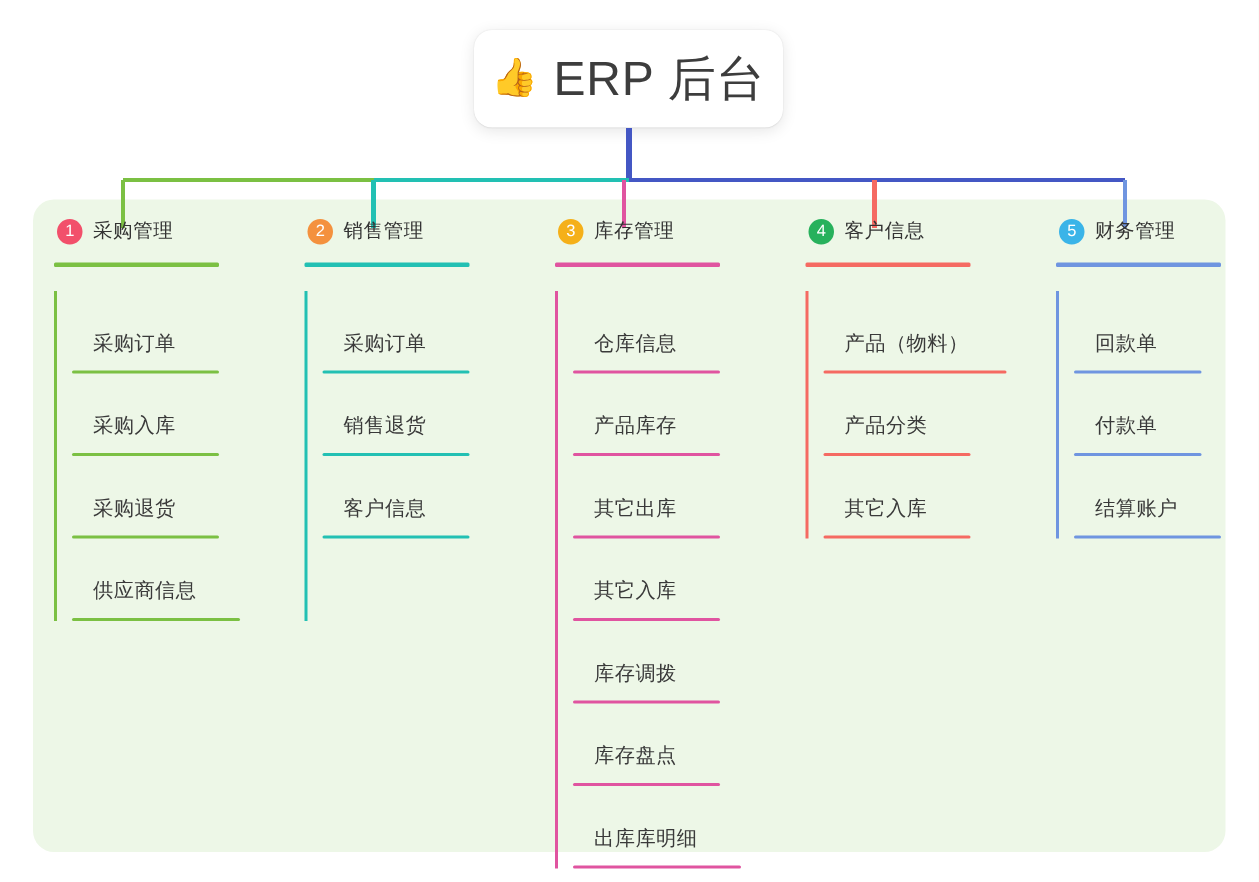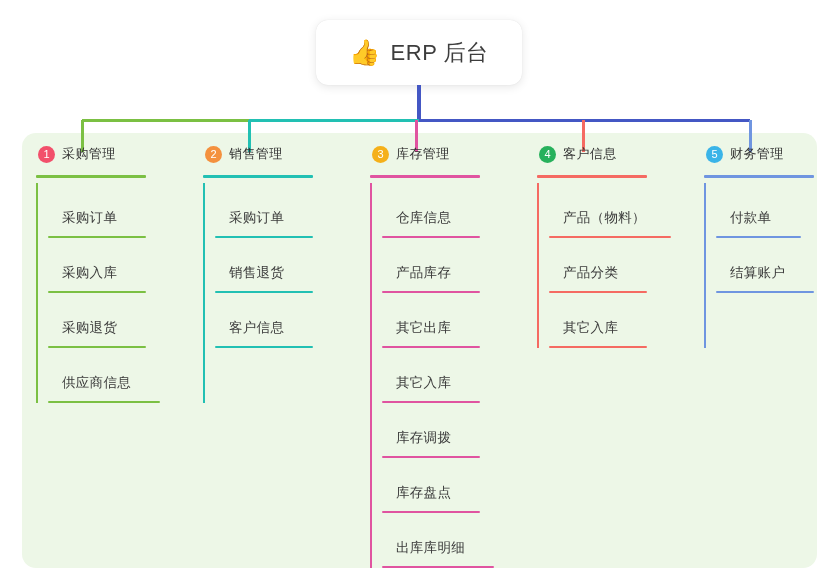--- a/index.html
+++ b/index.html
@@ -31,21 +31,21 @@
     justify-content: center;
     gap: 10px;
     box-sizing: border-box;
   }
   #root-emoji {
     font-size: 25px;
     line-height: 1;
     display: inline-block;
   }
   #root-title {
-    font-size: 22px;
+    font-size: 32px;
     color: #3d3d3d;
     letter-spacing: 0.5px;
     white-space: nowrap;
   }
 
   
   #connectors {
     position: absolute;
     left: 0;
     top: 0;
@@ -95,21 +95,21 @@
     letter-spacing: 0.4px;
   }
   .header-rule {
     height: 3px;
     margin-top: 9px;
     border-radius: 1px;
   }
 
   .items {
     position: relative;
-    margin-top: 5px;
+    margin-top: 16px;
     padding-left: 12px;
   }
   .trunk {
     position: absolute;
     left: 0;
     top: 0;
     width: 2px;
   }
   .item {
     position: relative;
@@ -265,20 +265,24 @@
     </div>
     <div class="column" style="left: 704px;">
       <div class="col-header">
         <span class="badge" style="background: rgb(58, 180, 232);">5</span>
         <span class="col-title">财务管理</span>
       </div>
       <div class="header-rule" style="background: rgb(111, 149, 224); width: 110px;"></div>
       <div class="items">
         <div class="trunk" style="background: rgb(111, 149, 224); height: 165px;"></div>
         <div class="item">
+          <span class="item-label">回款单</span>
+          <div class="item-rule" style="background: rgb(111, 149, 224); width: 85px;"></div>
+        </div>
+        <div class="item">
           <span class="item-label">付款单</span>
           <div class="item-rule" style="background: rgb(111, 149, 224); width: 85px;"></div>
         </div>
         <div class="item">
           <span class="item-label">结算账户</span>
           <div class="item-rule" style="background: rgb(111, 149, 224); width: 98px;"></div>
         </div>
       </div>
     </div>
   </div>

